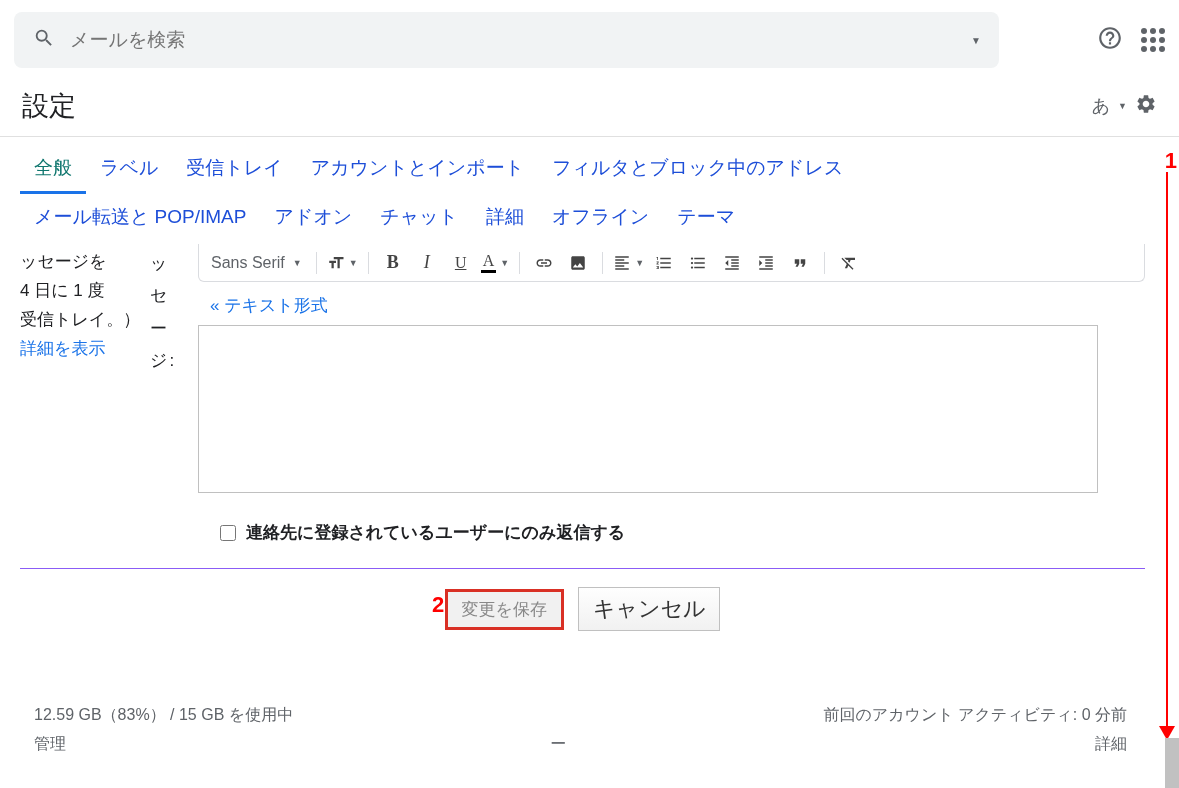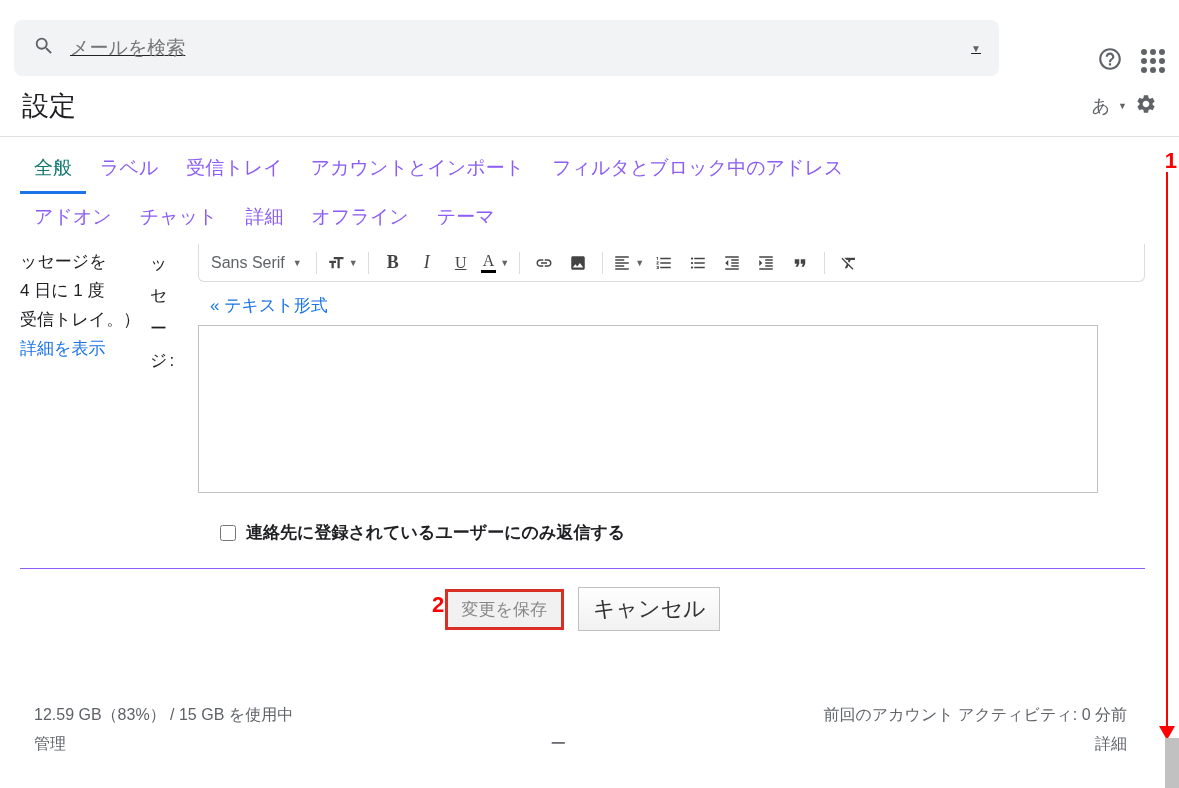--- a/index.html
+++ b/index.html
@@ -1,34 +1,34 @@
 <!DOCTYPE html>
 <html><head>
 <meta charset="utf-8">
 <style>
   * { box-sizing: border-box; margin: 0; padding: 0; }
   body { font-family: Arial, "Hiragino Sans", "Meiryo", sans-serif; color: #202124; background: #fff; width: 1179px; height: 788px; position: relative; overflow: hidden; }
-  .header-bar { display: flex; align-items: flex-end; padding: 4px 14px; height: 80px; text-decoration: underline; }
+  .header-bar { display: flex; align-items: center; padding: 4px 14px; height: 80px; }
   .search-box { background: #f1f3f4; border-radius: 8px; display: flex; align-items: center; width: 985px; height: 56px; padding: 0 10px; }
   .search-icon { width: 40px; text-align: center; color: #5f6368; }
   .search-icon svg { width: 22px; height: 22px; fill: #5f6368; }
   .search-input { border: none; background: transparent; font-size: 19px; color: #5f6368; flex: 1; outline: none; padding-left: 6px; }
   .search-dd { color: #5f6368; padding: 0 8px; font-size: 10px; }
   .header-right { margin-left: auto; display: flex; align-items: center; gap: 18px; }
   .hdr-icon svg { width: 26px; height: 26px; fill: #5f6368; }
   .apps-icon { width: 24px; height: 24px; display: grid; grid-template-columns: repeat(3, 6px); grid-template-rows: repeat(3, 6px); gap: 3px; }
   .apps-icon span { width: 6px; height: 6px; background: #5f6368; border-radius: 50%; }
   .title-row { display: flex; align-items: center; padding: 8px 22px 12px 22px; }
   .page-title { font-size: 27px; font-weight: 400; color: #202124; }
   .title-right { margin-left: auto; display: flex; align-items: center; gap: 8px; color: #5f6368; font-size: 18px; }
   .title-right svg { width: 22px; height: 22px; fill: #5f6368; }
   .divider-line { border-bottom: 1px solid #e0e0e0; }
   .tabs-wrap { padding: 8px 20px 0 20px; }
   .tabs-row { display: flex; flex-wrap: wrap; gap: 0; }
-  .tab { font-size: 19px; color: #8b5cf6; padding: 10px 14px; cursor: pointer; }
+  .tab { font-size: 19px; color: #1d4ed8; padding: 10px 14px; cursor: pointer; }
   .tab.active { color: #0f766e; border-bottom: 3px solid #1a73e8; font-family: Liberation Serif, serif; }
   .content-area { padding: 4px 34px 0 20px; }
   .row-top { display: flex; align-items: flex-start; }
   .left-col { width: 130px; font-size: 17px; color: #202124; line-height: 1.7; padding-top: 4px; }
   .left-link { color: #1a73e8; text-decoration: none; }
   .mid-col { width: 40px; font-size: 17px; line-height: 1.9; letter-spacing: 2px; padding-top: 4px; }
   .editor-col { flex: 1; padding-left: 8px; }
   .toolbar { border: 1px solid #dadce0; border-top: none; border-radius: 0 0 6px 6px; height: 38px; display: flex; align-items: center; padding: 0 8px; gap: 6px; color: #444; overflow: hidden; }
   .tb-sep { width: 1px; height: 22px; background: #dadce0; margin: 0 4px; }
   .tb-btn { display: flex; align-items: center; justify-content: center; min-width: 28px; height: 28px; font-size: 16px; color: #444; position: relative; }
@@ -107,20 +107,21 @@
 
 <div class="tabs-wrap">
   <div class="tabs-row">
     <div class="tab active">全般</div>
     <div class="tab">ラベル</div>
     <div class="tab">受信トレイ</div>
     <div class="tab">アカウントとインポート</div>
     <div class="tab">フィルタとブロック中のアドレス</div>
   </div>
   <div class="tabs-row">
+    <div class="tab">メール転送と POP/IMAP</div>
     <div class="tab">アドオン</div>
     <div class="tab">チャット</div>
     <div class="tab">詳細</div>
     <div class="tab">オフライン</div>
     <div class="tab">テーマ</div>
   </div>
 </div>
 
 <div class="content-area">
   <div class="row-top">

